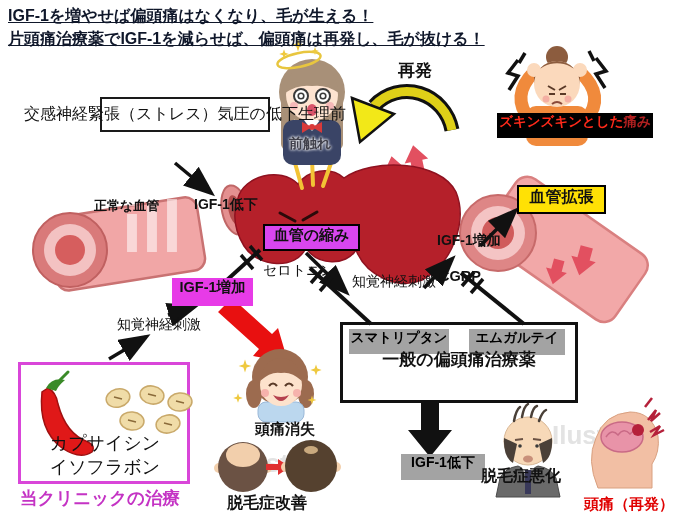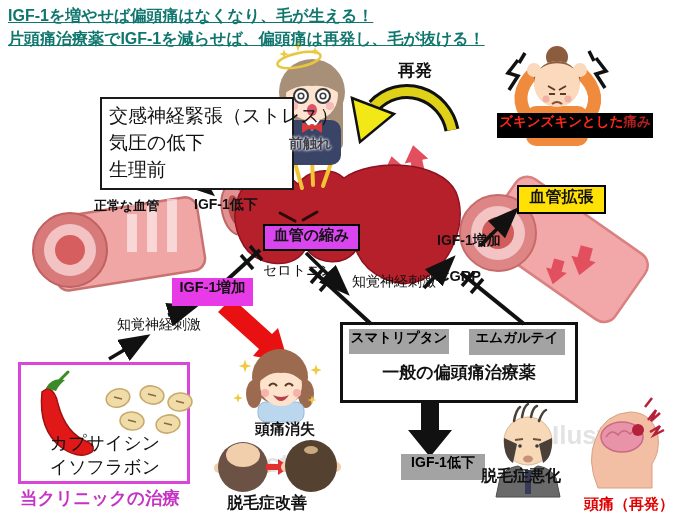--- a/index.html
+++ b/index.html
@@ -1,21 +1,21 @@
 <!DOCTYPE html>
 <html><head>
 <meta charset="utf-8">
 <style>
   html,body{margin:0;padding:0}
   body{width:690px;height:517px;position:relative;background:#fff;overflow:hidden;
        font-family:"Liberation Sans","DejaVu Sans",sans-serif;color:#111}
   .lbl{position:absolute;white-space:nowrap;z-index:4}
   .box{position:absolute;display:flex;align-items:flex-start;justify-content:center;
        white-space:nowrap;z-index:4;box-sizing:border-box}
-  .title{position:absolute;left:8px;color:#0f766e;font-weight:bold;font-size:16px;
+  .title{position:absolute;left:8px;color:#0f172a;font-weight:bold;font-size:16px;
          text-decoration:underline;white-space:nowrap;z-index:4}
   .frame{position:absolute;background:#fff;box-sizing:border-box;z-index:1}
   .wm{position:absolute;color:#E3E3E3;font-weight:bold;z-index:0;white-space:nowrap}
   svg.layer{position:absolute;left:0;top:0;z-index:2}
   .redbox{background:#a3a3a3;color:#000;font-weight:bold}
 </style>
 </head>
 <body>
 
 <div class="wm" style="left:228px;top:448px;font-size:26px">illust AC</div>
@@ -228,22 +228,22 @@
       <path d="M648,420 L656,410 L651,421 L660,413"></path>
       <path d="M650,432 L660,426 L654,435 L664,430"></path>
       <path d="M645,407 L652,398"></path>
     </g>
   </g>
 </svg>
 
 <div class="title" style="top:6px">IGF-1を増やせば偏頭痛はなくなり、毛が生える！</div>
 <div class="title" style="top:29px">片頭痛治療薬でIGF-1を減らせば、偏頭痛は再発し、毛が抜ける！</div>
 
-<div class="box" style="left:100px;top:97px;width:194px;border:2px solid #1a1a1a;background:#fff;
-     flex-direction:column;align-items:flex-start;padding:4px 7px;font-size:19px;line-height:1.42">
+<div class="box" style="left:100px;top:97px;width:170px;border:2px solid #1a1a1a;background:#fff;
+     flex-direction:row;align-items:flex-start;padding:4px 7px;font-size:16px;line-height:1.42">
   <div>交感神経緊張（ストレス）</div>
   <div>気圧の低下</div>
   <div>生理前</div>
 </div>
 
 <div class="lbl" style="left:289px;top:135px;font-size:14px;font-weight:600;color:#3F3F4A;
      text-shadow:0 0 3px #fff,0 0 3px #fff">前触れ</div>
 
 <div class="lbl" style="left:398px;top:59px;font-size:17px;font-weight:600">再発</div>
 
@@ -283,19 +283,19 @@
 <div class="lbl" style="left:20px;top:486px;font-size:17.5px;font-weight:bold;color:#C433C4">当クリニックの治療</div>
 
 <div class="lbl" style="left:255px;top:420px;font-size:15px;font-weight:600">頭痛消失</div>
 
 <div class="lbl" style="left:227px;top:493px;font-size:16px;font-weight:600">脱毛症改善</div>
 
 <div class="box redbox" style="left:349px;top:329px;width:100px;height:25px;font-size:13.5px">スマトリプタン</div>
 
 <div class="box redbox" style="left:469px;top:329px;width:96px;height:26px;font-size:13.5px">エムガルテイ</div>
 
-<div class="lbl" style="left:347px;top:361px;width:224px;text-align:center;font-size:17px;font-weight:bold">一般の偏頭痛治療薬</div>
+<div class="lbl" style="left:347px;top:348px;width:224px;text-align:center;font-size:17px;font-weight:bold">一般の偏頭痛治療薬</div>
 
 <div class="box redbox" style="left:401px;top:454px;width:84px;height:26px;font-size:14px">IGF-1低下</div>
 
 <div class="lbl" style="left:481px;top:466px;font-size:16px;font-weight:600">脱毛症悪化</div>
 
 <div class="lbl" style="left:584px;top:495px;font-size:15px;font-weight:bold;color:#E00000">頭痛（再発）</div>
 
 </body></html>

